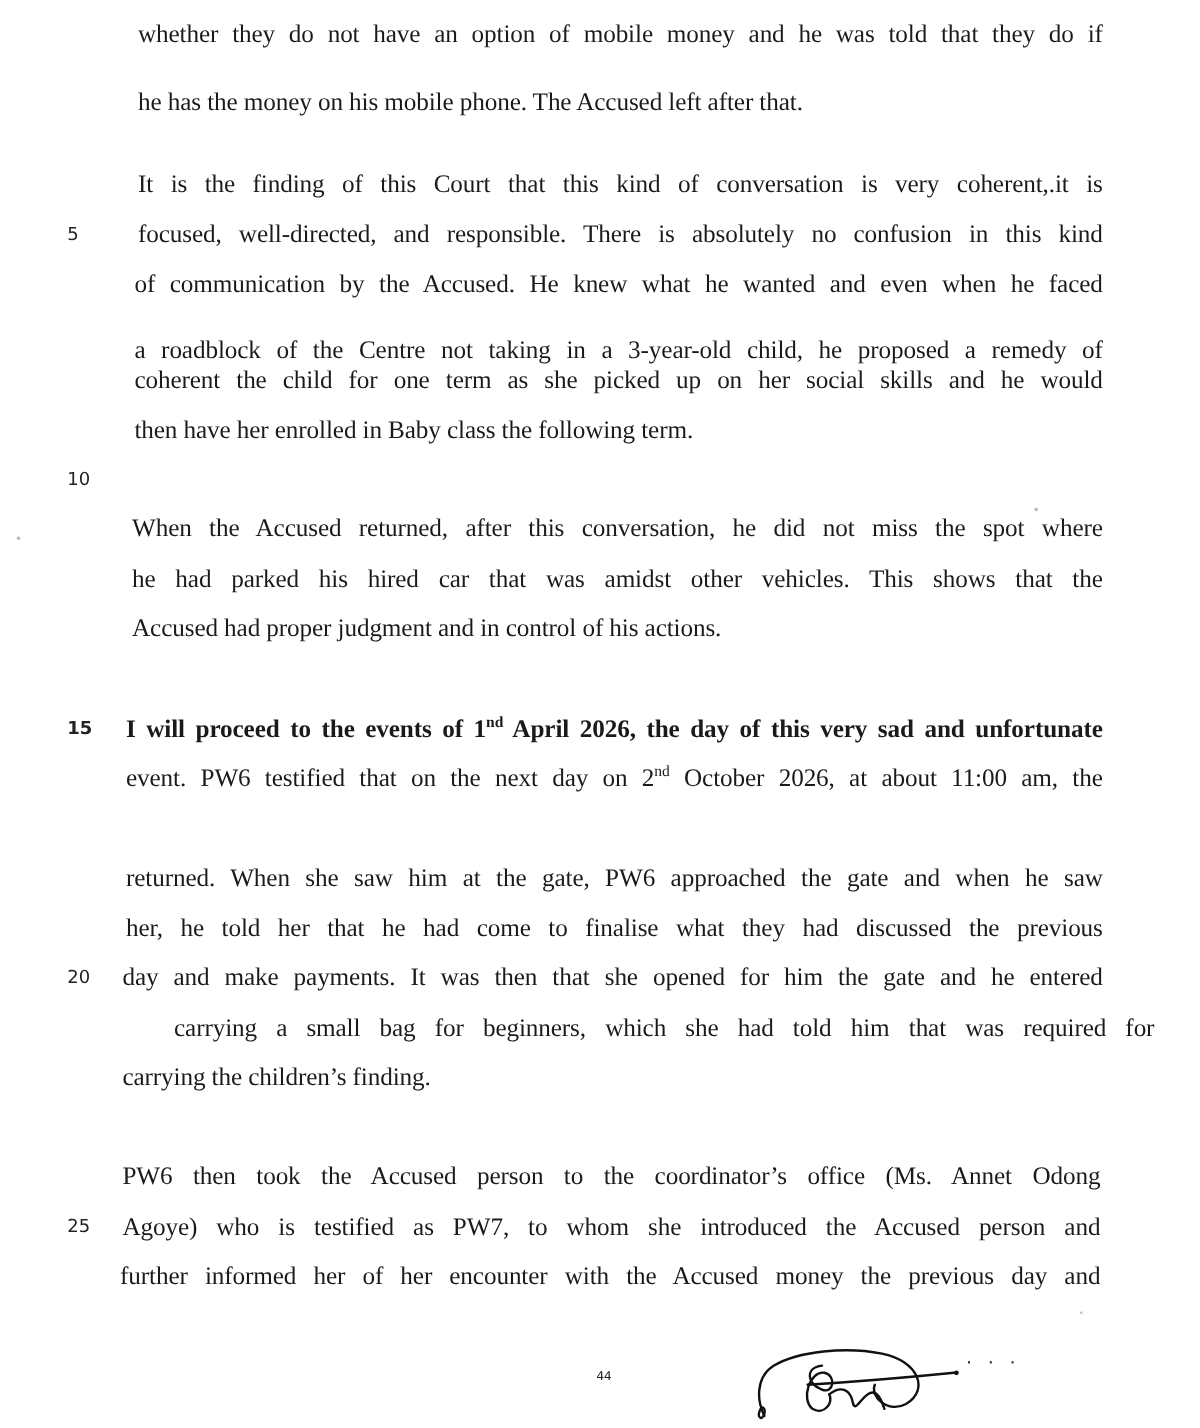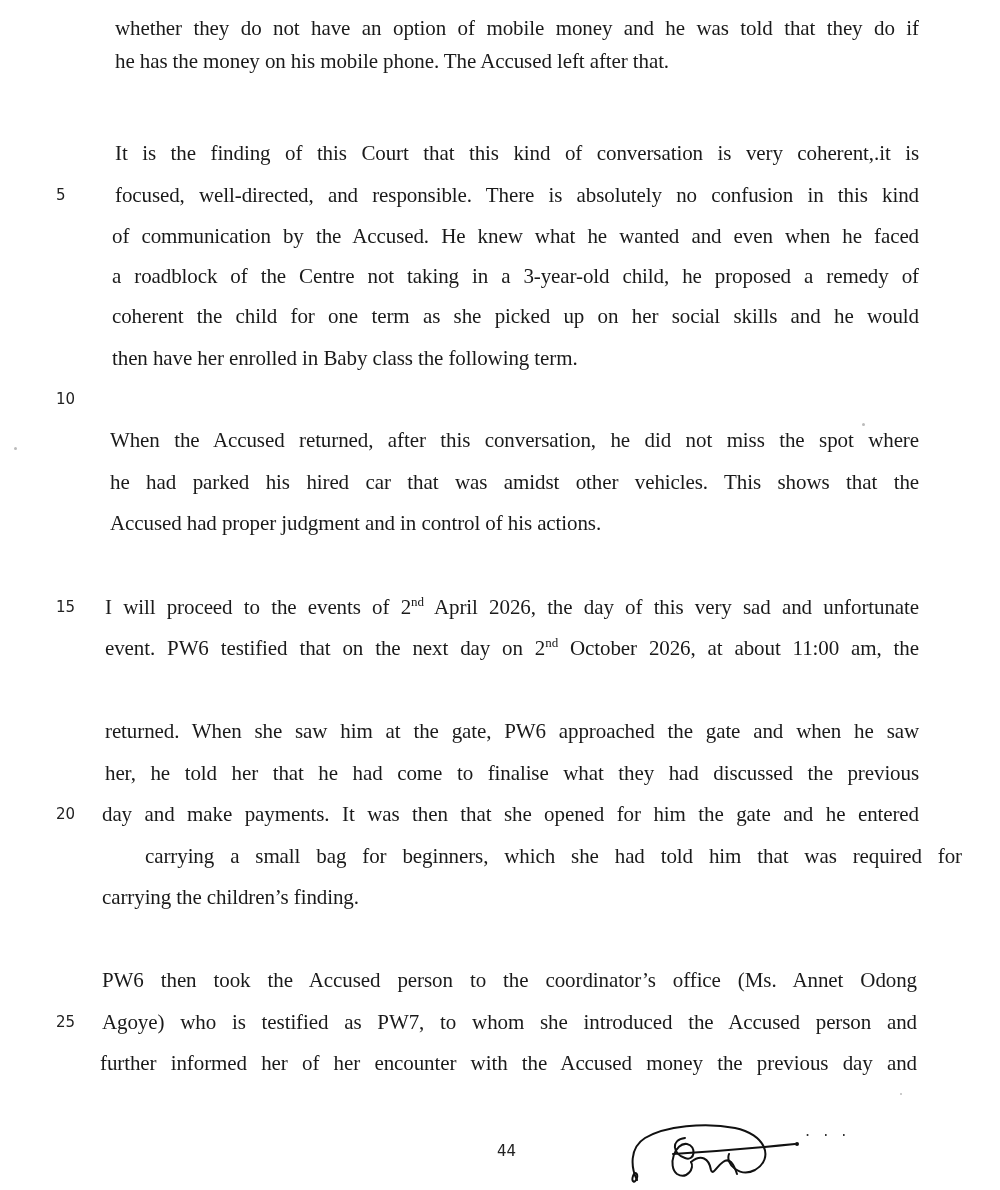--- a/index.html
+++ b/index.html
@@ -49,21 +49,21 @@
     sup {
       font-size: 13px;
       line-height: 0;
       vertical-align: 8px;
     }
     .page-number {
       position: absolute;
       left: 497px;
       top: 1142px;
       font-family: "DejaVu Sans", "Liberation Sans", sans-serif;
-      font-size: 15px;
+      font-size: 10px;
       color: #222;
     }
     .signature {
       position: absolute;
       left: 625px;
       top: 1118px;
       width: 240px;
       height: 70px;
     }
     .speck {
@@ -75,35 +75,35 @@
     }
   </style>
 </head>
 <body>
 
 <div class="page">
 
   <div class="line" style="top:7px;">
     <span class="line-text justify" style="left:115px;width:804px;">whether they do not have an option of mobile money and he was told that they do if</span>
   </div>
-  <div class="line" style="top:40px;">
+  <div class="line" style="top:64px;">
     <span class="line-text" style="left:115px;">he has the money on his mobile phone. The Accused left after that.</span>
   </div>
 
   <div class="line" style="top:132px;">
     <span class="line-text justify" style="left:115px;width:804px;">It is the finding of this Court that this kind of conversation is very coherent,.it is</span>
   </div>
   <div class="line" style="top:174px;">
     <span class="line-number">5</span>
     <span class="line-text justify" style="left:115px;width:804px;">focused, well-directed, and responsible. There is absolutely no confusion in this kind</span>
   </div>
   <div class="line" style="top:215px;">
     <span class="line-text justify" style="left:112px;width:807px;">of communication by the Accused. He knew what he wanted and even when he faced</span>
   </div>
-  <div class="line" style="top:255px;">
+  <div class="line" style="top:270px;">
     <span class="line-text justify" style="left:112px;width:807px;">a roadblock of the Centre not taking in a 3-year-old child, he proposed a remedy of</span>
   </div>
   <div class="line" style="top:295px;">
     <span class="line-text justify" style="left:112px;width:807px;">coherent the child for one term as she picked up on her social skills and he would</span>
   </div>
   <div class="line" style="top:337px;">
     <span class="line-text" style="left:112px;">then have her enrolled in Baby class the following term.</span>
   </div>
 
   <div class="line" style="top:378px;">
@@ -113,23 +113,23 @@
   <div class="line" style="top:419px;">
     <span class="line-text justify" style="left:110px;width:809px;">When the Accused returned, after this conversation, he did not miss the spot where</span>
   </div>
   <div class="line" style="top:461px;">
     <span class="line-text justify" style="left:110px;width:809px;">he had parked his hired car that was amidst other vehicles. This shows that the</span>
   </div>
   <div class="line" style="top:502px;">
     <span class="line-text" style="left:110px;">Accused had proper judgment and in control of his actions.</span>
   </div>
 
-  <div class="line" style="top:586px;">
+  <div class="line" style="top:586px;font-weight:bold;">
     <span class="line-number">15</span>
-    <span class="line-text justify" style="left:105px;width:814px;"><span>I will proceed to the events of 2</span><sup>nd</sup><span> April 2026, the day of this very sad and unfortunate</span></span>
+    <span class="line-text justify" style="left:105px;width:814px;"><span>I will proceed to the events of 1</span><sup>nd</sup><span> April 2026, the day of this very sad and unfortunate</span></span>
   </div>
   <div class="line" style="top:627px;">
     <span class="line-text justify" style="left:105px;width:814px;"><span>event. PW6 testified that on the next day on 2</span><sup>nd</sup><span> October 2026, at about 11:00 am, the</span></span>
   </div>
   <div class="line" style="top:710px;">
     <span class="line-text justify" style="left:105px;width:814px;">returned. When she saw him at the gate, PW6 approached the gate and when he saw</span>
   </div>
   <div class="line" style="top:752px;">
     <span class="line-text justify" style="left:105px;width:814px;">her, he told her that he had come to finalise what they had discussed the previous</span>
   </div>

